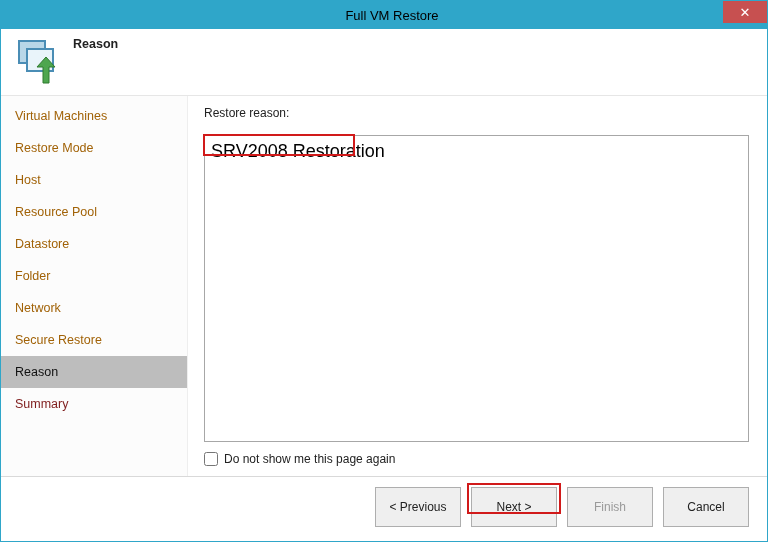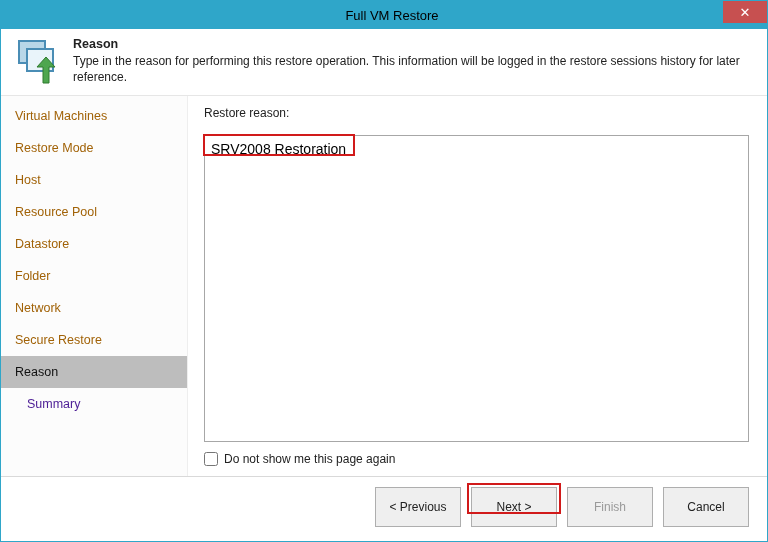--- a/index.html
+++ b/index.html
@@ -73,41 +73,41 @@
   .sidebar-item {
     padding: 9px 14px;
     font-size: 12.5px;
     color: #a16207;
     cursor: default;
   }
   .sidebar-item.active {
     background: #bdbdbd;
     color: #111;
   }
-  .sidebar-item.disabled { color: #4c1d95; margin-left: 12px; }
+  .sidebar-item.disabled { color: #7f1d1d; }
   .main {
     flex: 1;
     padding: 10px 18px 10px 16px;
     display: flex;
     flex-direction: column;
   }
   .field-label { font-size: 12px; color: #222; margin-bottom: 15px; }
   .textarea-wrap {
     position: relative;
     flex: 1;
     min-height: 0;
   }
   textarea.reason {
     width: 100%;
     height: 100%;
     resize: none;
     border: 1px solid #a7a7a7;
     padding: 4px 6px;
     font-family: "Segoe UI", Tahoma, sans-serif;
-    font-size: 14px;
+    font-size: 18px;
     outline: none;
     line-height: 1.3;
   }
   .highlight-box {
     position: absolute;
     border: 2px solid #d11a1a;
     pointer-events: none;
   }
   .hl-text { left: -1px; top: -1px; width: 152px; height: 22px; }
   .checkbox-row {
@@ -160,21 +160,20 @@
   <div class="header">
     <div class="icon">
       <svg viewBox="0 0 48 48" width="48" height="48">
         <rect x="6" y="4" width="26" height="22" fill="#b9d7e8" stroke="#4a8db5" stroke-width="2"></rect>
         <rect x="14" y="12" width="26" height="22" fill="#e9f4fa" stroke="#4a8db5" stroke-width="2"></rect>
         <path d="M30 46 L30 30 L24 30 L33 20 L42 30 L36 30 L36 46 Z" fill="#4ea64e" stroke="#2f7a2f" stroke-width="1"></path>
       </svg>
     </div>
     <div class="htext">
       <div class="h-title">Reason</div>
-      <div class="h-desc">Type in the reason for performing this restore operation. This information will be logged in the restore sessions history for later reference.</div>
     </div>
   </div>
 
   <div class="body">
     <div class="sidebar">
       <div class="sidebar-item">Virtual Machines</div>
       <div class="sidebar-item">Restore Mode</div>
       <div class="sidebar-item">Host</div>
       <div class="sidebar-item">Resource Pool</div>
       <div class="sidebar-item">Datastore</div>

